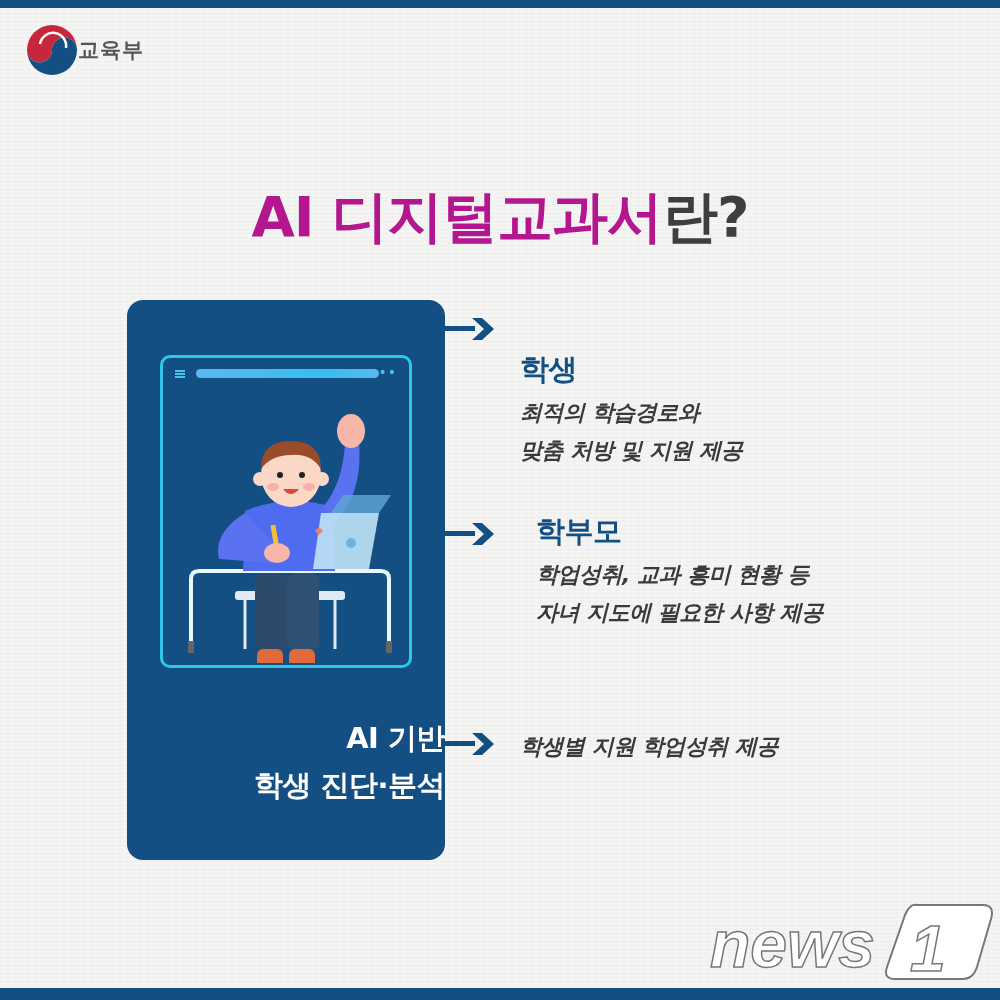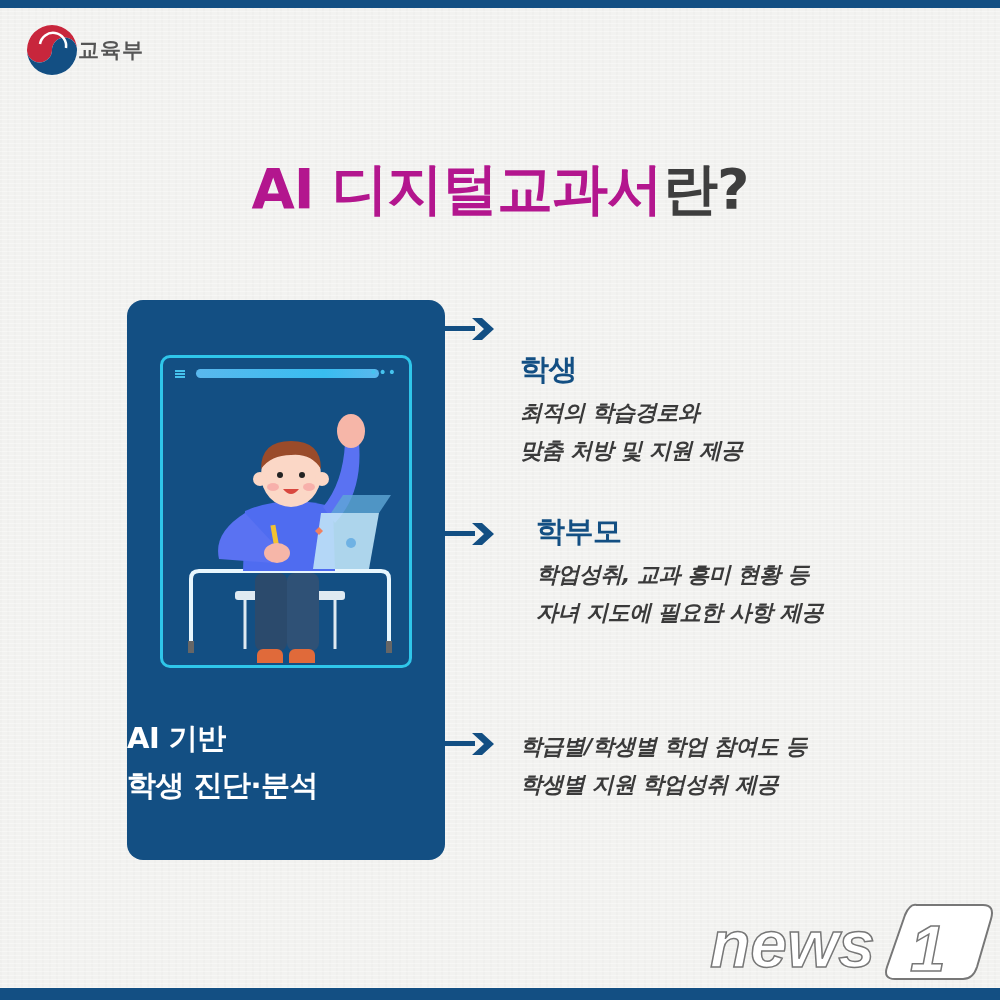--- a/index.html
+++ b/index.html
@@ -12,21 +12,21 @@
     font-family: "DejaVu Sans", "Liberation Sans", sans-serif;
   }
   .top-bar { position: absolute; left: 0; top: 0; width: 1000px; height: 8px; background: #134f83; }
   .bottom-bar { position: absolute; left: 0; bottom: 0; width: 1000px; height: 12px; background: #134f83; }
 
   .logo { position: absolute; left: 26px; top: 24px; display: flex; align-items: center; gap: 0; }
   .logo-mark { width: 52px; height: 52px; }
   .logo-text { font-size: 21px; font-weight: bold; color: #555; letter-spacing: 1px; }
 
   .title {
-    position: absolute; left: 0; top: 152px; width: 1000px; text-align: center;
+    position: absolute; left: 0; top: 180px; width: 1000px; text-align: center;
     font-size: 56px; font-weight: bold; letter-spacing: -1px;
   }
   .title .accent { color: #b3168e; }
   .title .rest { color: #3e3e3e; }
 
   .card {
     position: absolute; left: 127px; top: 300px; width: 318px; height: 560px;
     background: #134f83; border-radius: 16px;
   }
   .screen {
@@ -35,21 +35,21 @@
   }
   .screen-menu { position: absolute; left: 12px; top: 12px; width: 10px; height: 8px;
     border-top: 2px solid #46c3ee; border-bottom: 2px solid #46c3ee; }
   .screen-menu::after { content: ""; position: absolute; left: 0; top: 1px; width: 10px; height: 2px; background: #46c3ee; }
   .screen-bar { position: absolute; left: 33px; top: 11px; width: 183px; height: 9px; border-radius: 5px;
     background: linear-gradient(90deg, #5ab8ee, #38bdf0 70%, #5ab8ee); }
   .screen-dots { position: absolute; right: 12px; top: 7px; color: #46c3ee; font-size: 14px; letter-spacing: 1px; line-height: 14px; }
   .illustration { position: absolute; left: 10px; top: 25px; width: 230px; height: 280px; }
 
   .card-caption {
-    position: absolute; left: 0; top: 415px; width: 318px; text-align: left;
+    position: absolute; left: 0; top: 415px; width: 318px; text-align: right;
     color: #ffffff; font-weight: bold; font-size: 29px; line-height: 47px; letter-spacing: -0.5px;
   }
 
   .connector { position: absolute; left: 445px; height: 5px; width: 30px; background: #134f83; }
   .arrow { position: absolute; width: 28px; height: 28px; }
 
   .section { position: absolute; left: 520px; }
   .section-title { font-size: 29px; font-weight: bold; color: #134f83; line-height: 38px; letter-spacing: -0.5px; }
   .section-desc { font-size: 22px; color: #3a3a3a; line-height: 38px; margin-top: 6px; letter-spacing: -0.5px; font-weight: bold; font-style: italic; }
 
@@ -155,21 +155,20 @@
 <div class="section" style="top:512px;margin-left:16px;">
   <div class="section-title">학부모</div>
   <div class="section-desc">
     <div>학업성취, 교과 흥미 현황 등</div>
     <div>자녀 지도에 필요한 사항 제공</div>
   </div>
 </div>
 
 <div class="section" style="top:722px;">
   <div class="section-desc">
-    <div>학급별/학생별 학업 참여도 등</div>
     <div>학생별 지원 학업성취 제공</div>
   </div>
 </div>
 
 <svg class="news-logo" viewBox="0 0 290 90">
   <text x="5" y="72" font-family="Liberation Sans, sans-serif" font-size="66" font-style="italic" font-weight="bold" fill="#ffffff" stroke="#777" stroke-width="1.5">news</text>
   <path d="M212 10 Q205 8 200 20 L182 72 Q178 84 190 84 L258 84 Q268 84 272 72 L286 24 Q290 10 278 10 Z" fill="#ffffff" stroke="#777" stroke-width="2"></path>
   <text x="205" y="76" font-family="Liberation Sans, sans-serif" font-size="64" font-style="italic" font-weight="bold" fill="#ffffff" stroke="#777" stroke-width="1.5">1</text>
 </svg>
 

